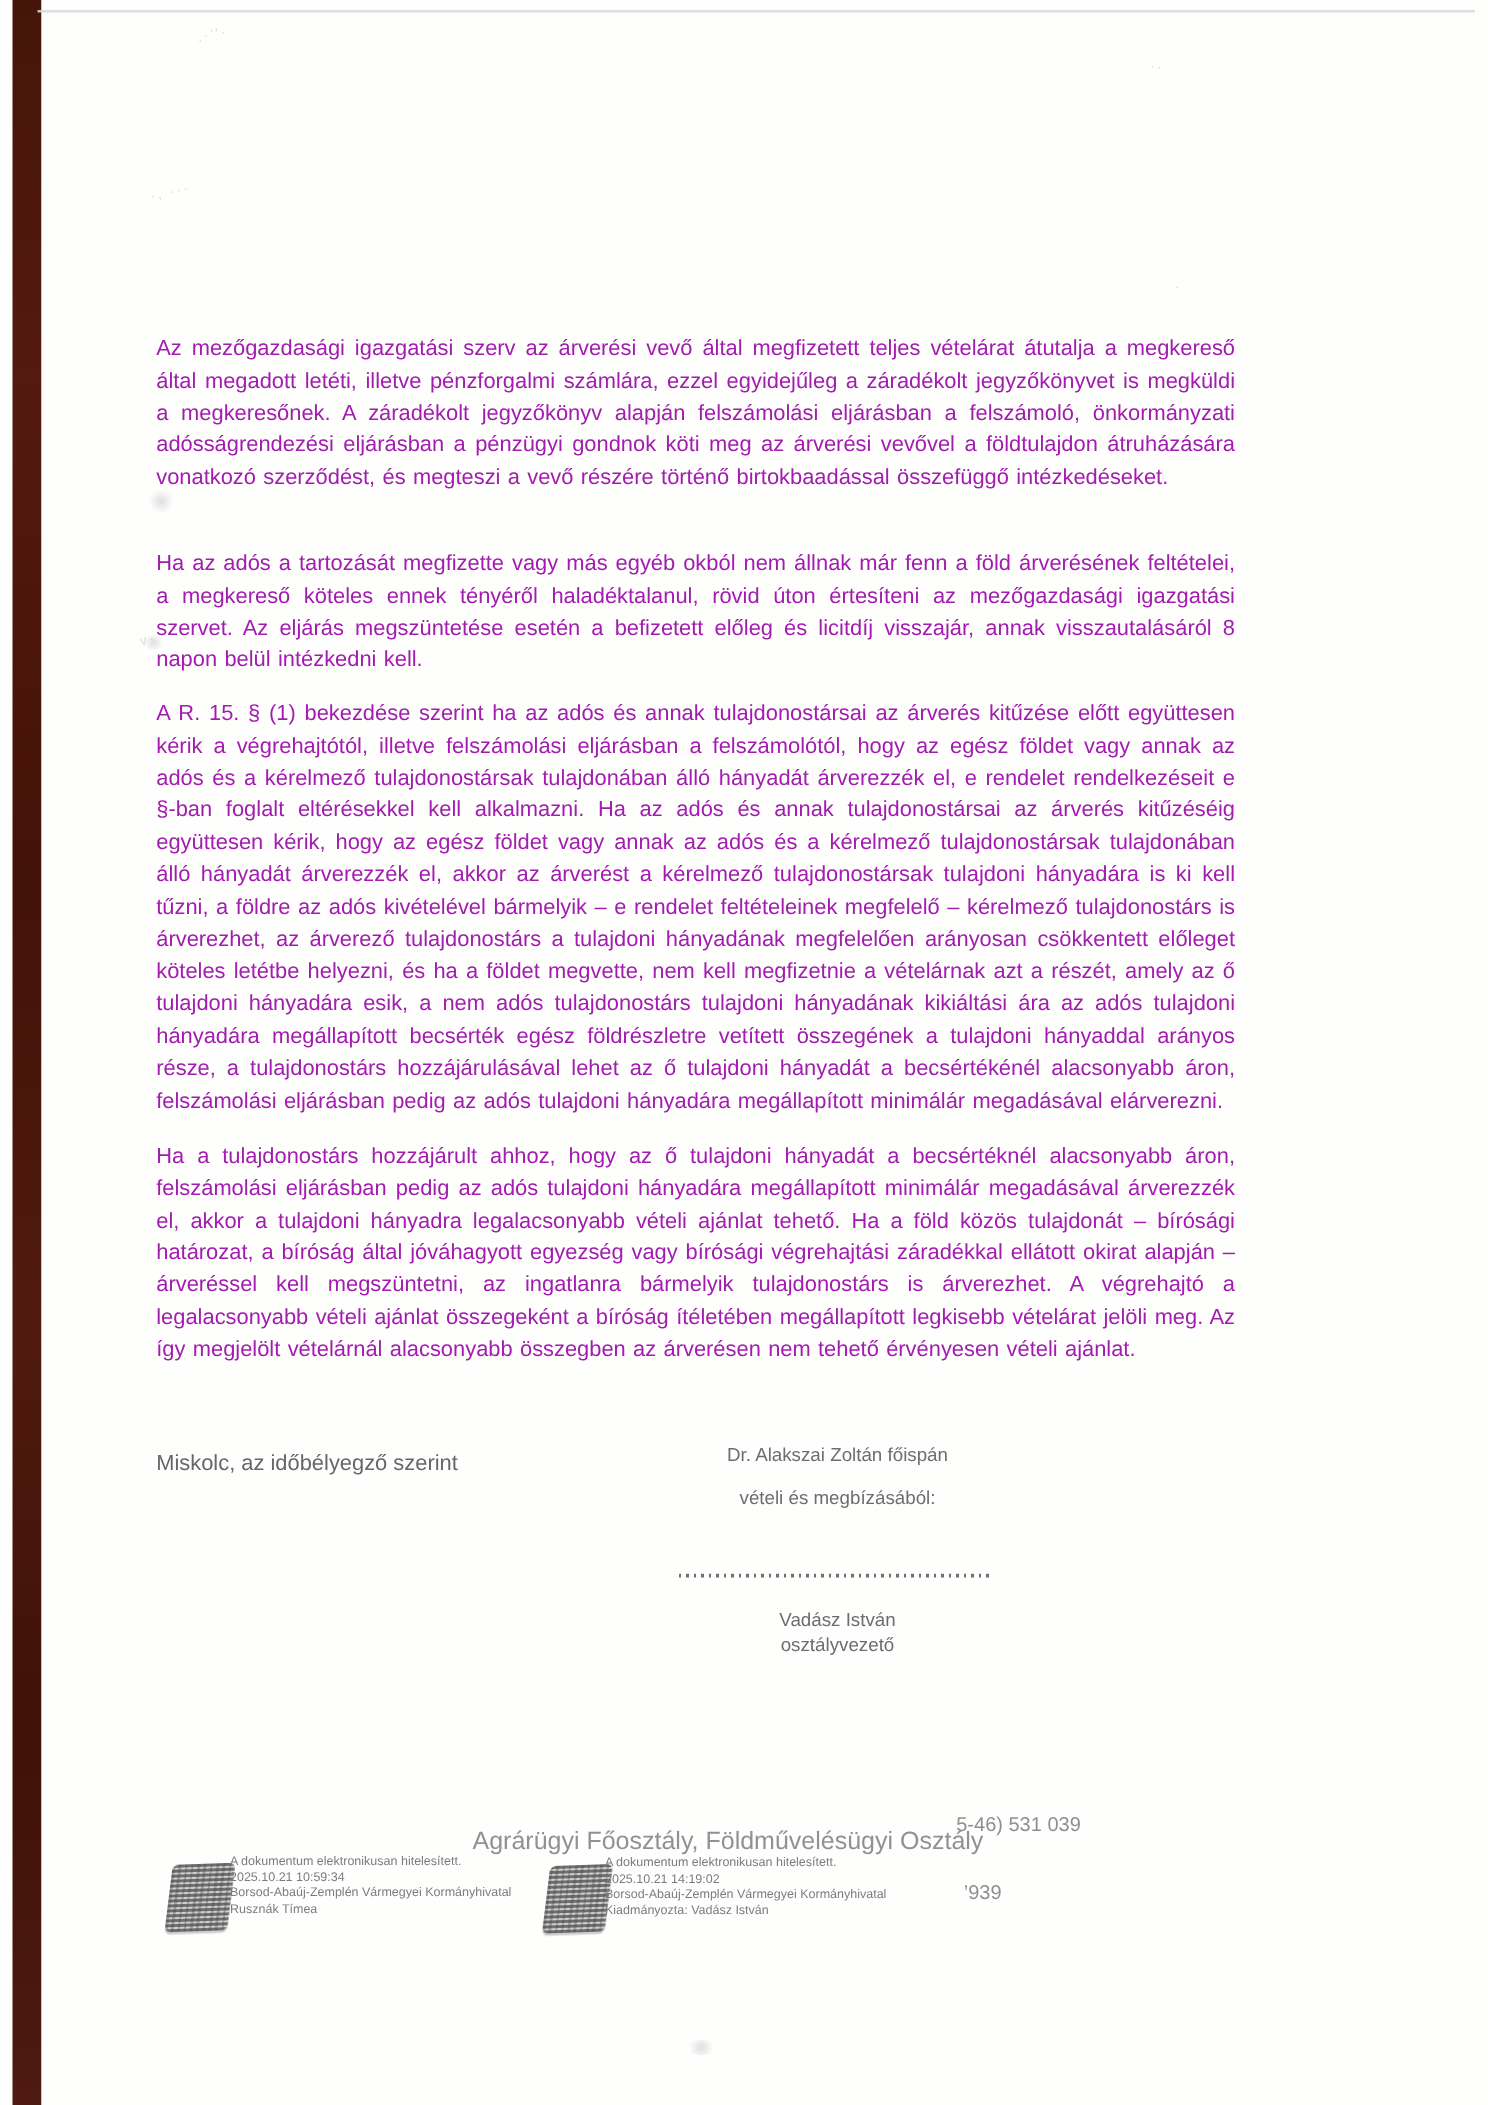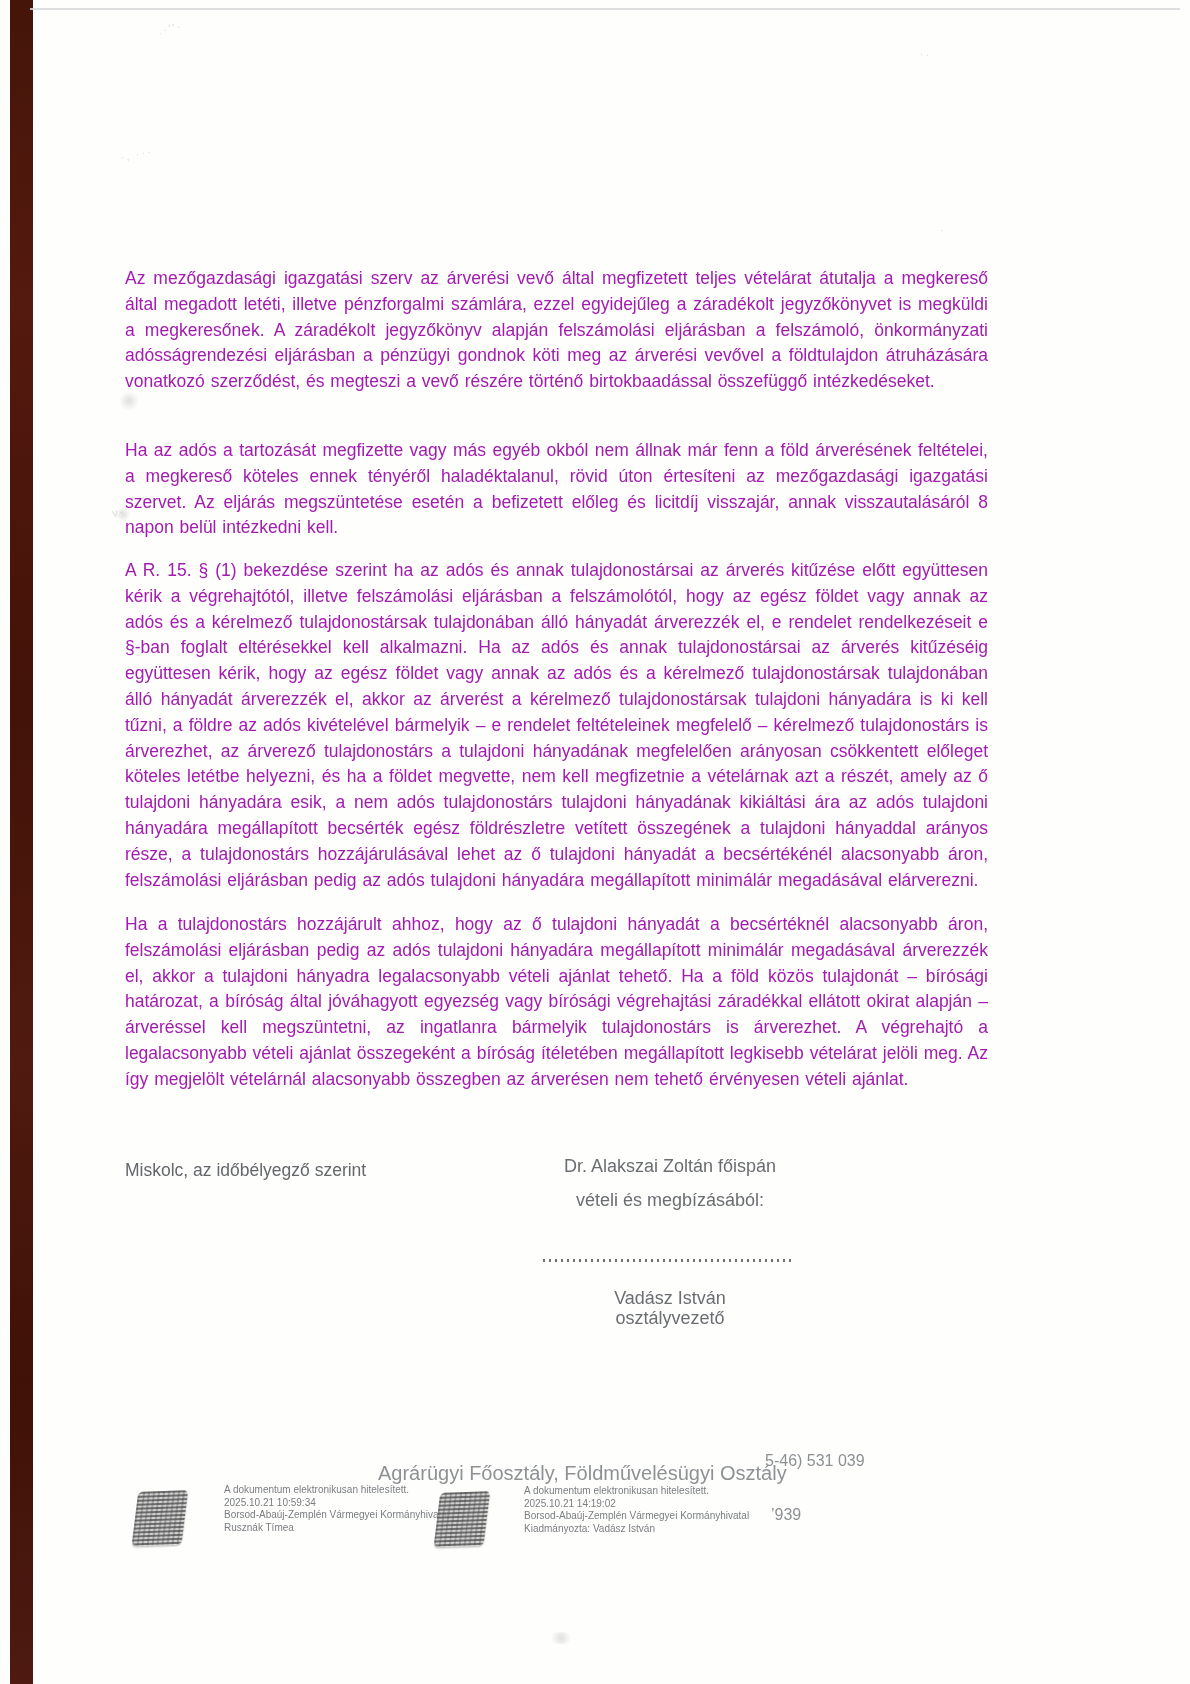--- a/index.html
+++ b/index.html
@@ -25,21 +25,21 @@
     text-align:justify;word-spacing:1px;
     color:#a21caf;
   }
   .para.bold{font-weight:bold;color:#54575b;letter-spacing:.1px;}
   .dateline{
     position:absolute;left:125px;top:1127px;
     font-size:17.5px;color:#64676b;margin-top:33px;
   }
   .sigline{
     position:absolute;left:540px;width:260px;
-    text-align:center;font-size:18px;color:#6a6d71;
+    text-align:center;font-size:15px;color:#6a6d71;
   }
   .dotline{
     position:absolute;left:543px;top:1259px;width:252px;height:3px;
     background:repeating-linear-gradient(90deg,#6f7275 0 2px,transparent 2px 6px);
   }
   .deptline{
     position:absolute;left:378px;top:1462px;
     font-size:20px;color:#8f9295;white-space:nowrap;
   }
   .stamp-icon{
@@ -49,21 +49,20 @@
     background:
       repeating-linear-gradient(0deg,rgba(90,90,90,.85) 0 2px,rgba(190,190,190,.55) 2px 4px),
       repeating-linear-gradient(90deg,rgba(100,100,100,.8) 0 2px,rgba(205,205,205,.5) 2px 5px);
     box-shadow:0 2px 0 rgba(120,120,120,.35);
     filter:blur(.3px);
   }
   .stamp-text{
     position:absolute;
     font-size:10px;line-height:12.6px;color:#7a7d80;
     white-space:nowrap;
-    margin-left:40px;
   }
   .phone-frag{
     position:absolute;font-size:16px;color:#8d9093;white-space:nowrap;
   }
   .noise{
     position:absolute;border-radius:50%;
     background:radial-gradient(circle,rgba(120,120,125,.5),rgba(120,120,125,0) 70%);
     opacity:.45;pointer-events:none;
   }
   .squiggle{

